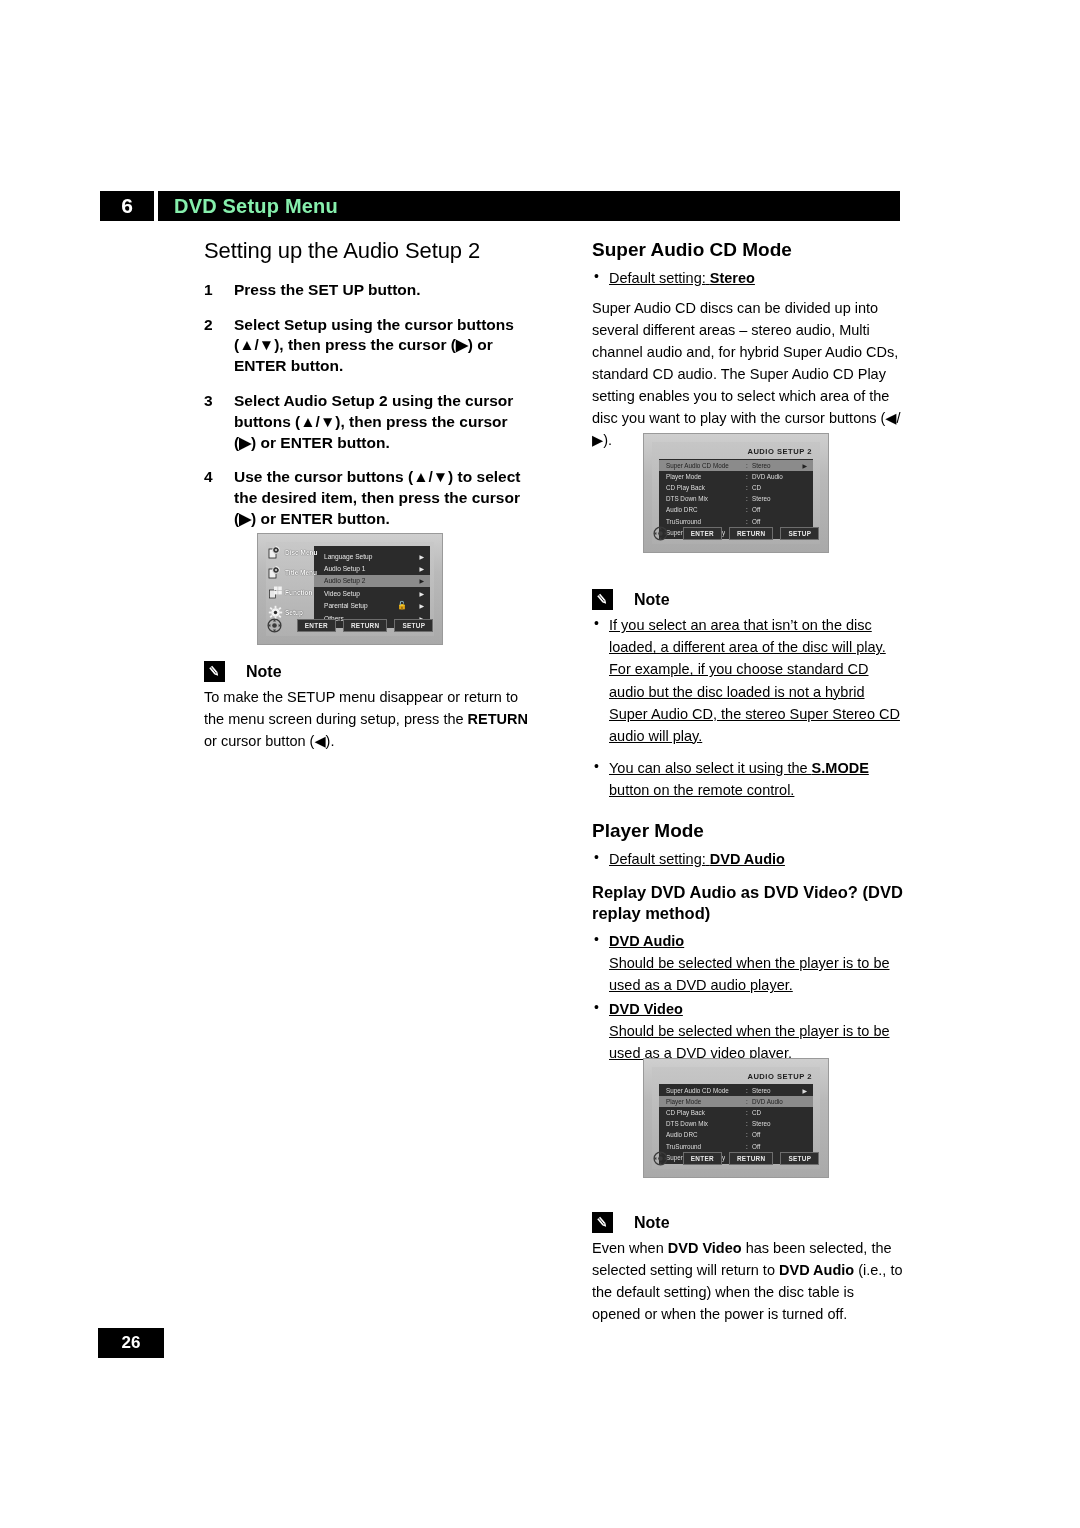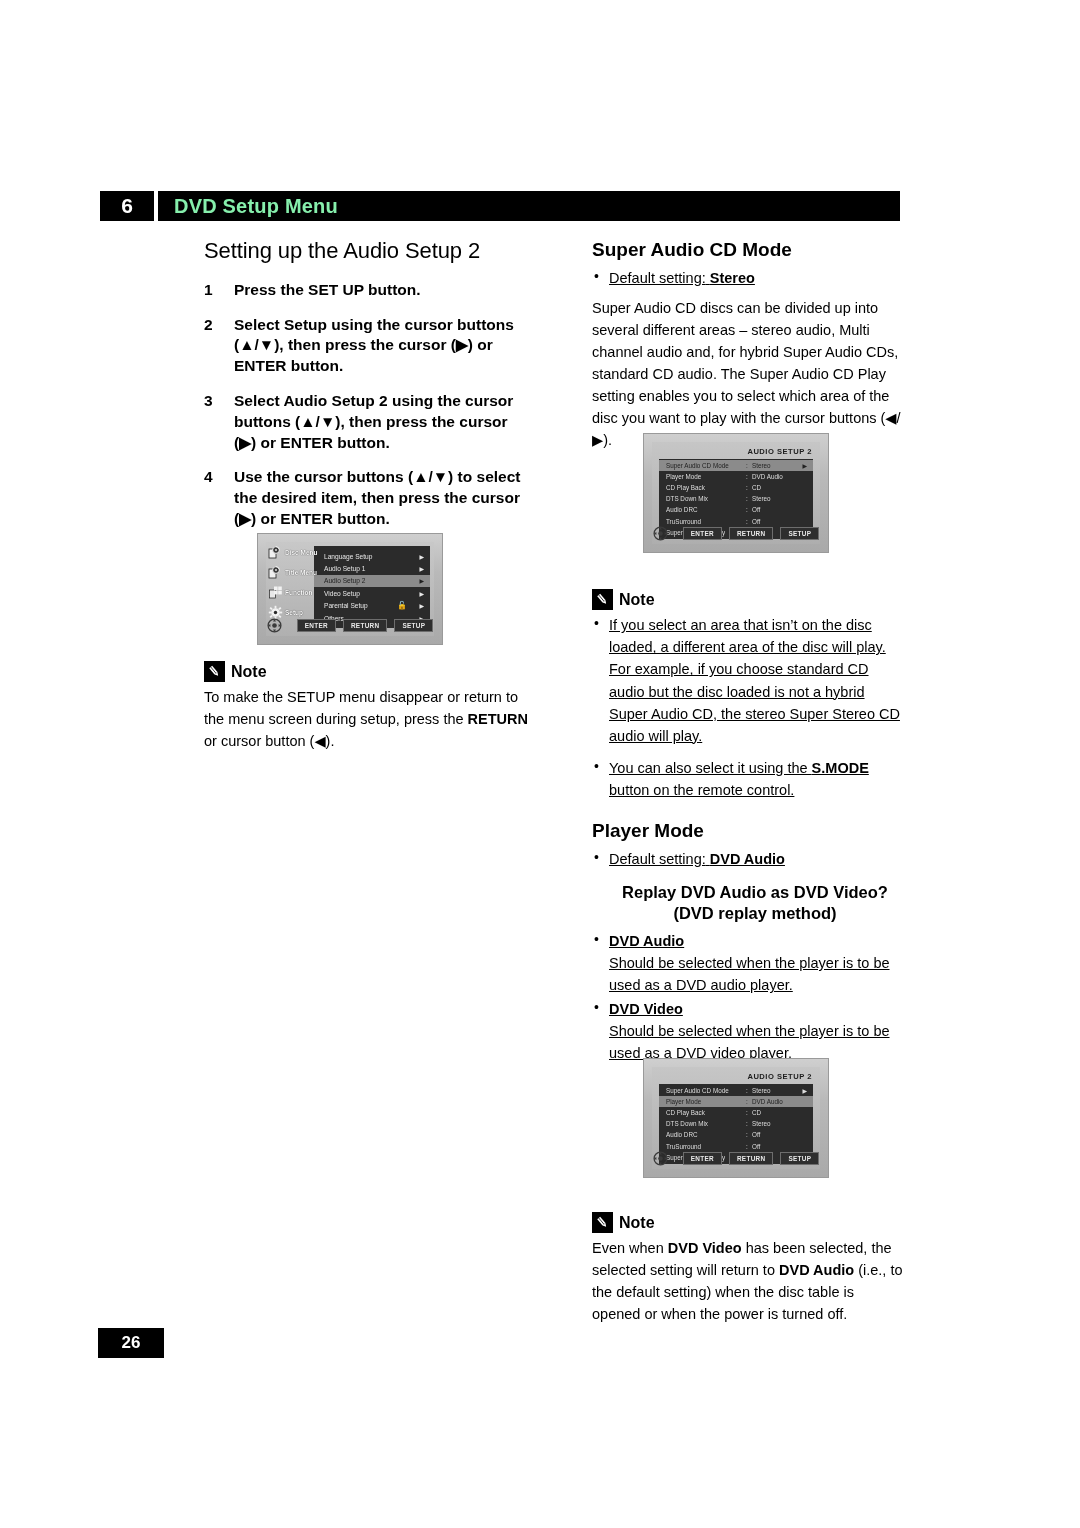--- a/index.html
+++ b/index.html
@@ -80,23 +80,22 @@
   }
   h2.sub-title {
     font-size: 19px;
     font-weight: bold;
     margin: 0 0 6px 0;
     line-height: 1.22;
   }
   h3.sub2-title {
     font-size: 16.5px;
     font-weight: bold;
-    margin: 12px 0 6px 14px;
+    margin: 12px 0 6px 0;
     line-height: 1.28;
-    text-align: center;
   }
 
   
   ol.steps {
     list-style: none;
     margin: 0;
     padding: 0;
   }
   ol.steps > li {
     position: relative;
@@ -110,21 +109,21 @@
     position: absolute;
     left: 0;
     top: 0;
     font-weight: bold;
   }
 
   
   .note-head {
     display: flex;
     align-items: center;
-    gap: 6px;
+    gap: 21px;
     margin: 0 0 4px 0;
   }
   .note-icon {
     width: 21px;
     height: 21px;
     background: #000000;
     display: inline-flex;
     align-items: center;
     justify-content: center;
     flex: 0 0 auto;

